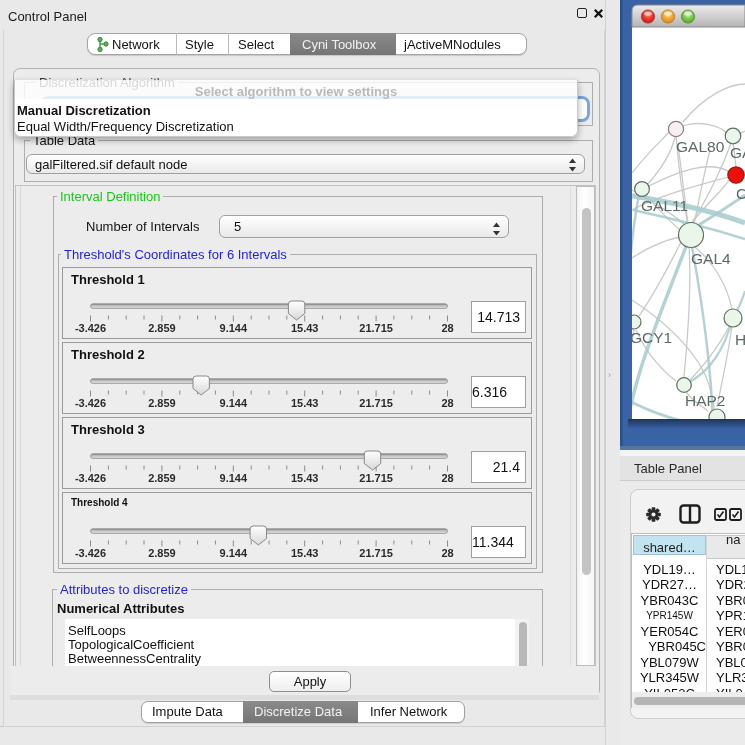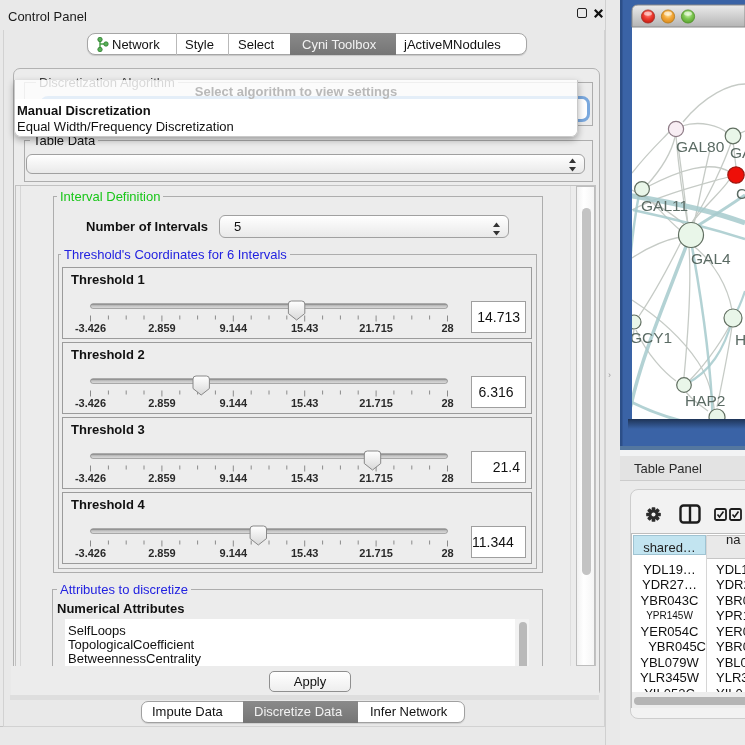--- a/index.html
+++ b/index.html
@@ -38,30 +38,30 @@
 <div class="abs" style="left:404px;top:37px;font-size:13px;color:#111">jActiveMNodules</div>
 
 <div class="abs" style="left:13px;top:68px;width:587px;height:629px;background:#ececec;border:1px solid #b2b2b2;border-radius:7px"></div>
 
 <div class="grp" style="left:24px;top:82px;width:569px;height:44px"></div>
 <div class="grptitle" style="left:36px;top:76px;color:#3a3a3a">Discretization Algorithm</div>
 <div class="abs" style="left:40px;top:96px;width:550px;height:26px;border:3px solid #7aa8dd;border-radius:8px;background:#fff"></div>
 
 <div class="grp" style="left:24px;top:140px;width:569px;height:42px"></div>
 <div class="grptitle" style="left:30px;top:134px;color:#111">Table Data</div>
-<div class="combo" style="left:26px;top:154px;width:559px;height:20px;line-height:19px">
+<div class="combo" style="left:26px;top:154px;width:559px;height:20px;line-height:19px"><span style="padding-left:8px">galFiltered.sif default node</span>
 <div class="arr" style="top:3px"><svg width="9" height="14" viewBox="0 0 9 14">
         <path d="M 4.5,0.5 L 8,5 L 1,5 Z" fill="#333"></path>
         <path d="M 4.5,13.5 L 8,9 L 1,9 Z" fill="#333"></path>
       </svg></div></div>
 
 <div class="grp" style="left:53px;top:196px;width:490px;height:377px"></div>
 <div class="grptitle" style="left:57px;top:190px;color:#18c618">Interval Definition</div>
 
-<div class="abs" style="left:86px;top:219px;font-size:13px;font-weight:bold;color:#111">Number of Intervals</div>
+<div class="abs" style="left:86px;top:219px;font-size:13px;font-weight:normal;color:#111">Number of Intervals</div>
 <div class="combo" style="left:219px;top:215px;width:290px;height:23px;line-height:22px"><span style="padding-left:14px">5</span>
 <div class="arr" style="top:4.5px"><svg width="9" height="14" viewBox="0 0 9 14">
         <path d="M 4.5,0.5 L 8,5 L 1,5 Z" fill="#333"></path>
         <path d="M 4.5,13.5 L 8,9 L 1,9 Z" fill="#333"></path>
       </svg></div></div>
 
 <div class="grp" style="left:58px;top:254px;width:479px;height:315px"></div>
 <div class="grptitle" style="left:61px;top:248px;color:#2222e0;background:#ececec">Threshold's Coordinates for 6 Intervals</div>
 
 <div style="position:absolute;left:62px;top:267px;width:470px;height:72px;background:#ededed;border:1px solid #9b9b9b;box-sizing:border-box">
@@ -147,21 +147,21 @@
       <line x1="384.5" y1="47.5" x2="384.5" y2="53.5" stroke="#8a8a8a" stroke-width="1"></line>
       <text x="27.5" y="63.5" font-size="11" font-weight="bold" fill="#2a2a2a" text-anchor="middle" font-family="Liberation Sans, sans-serif">-3.426</text>
       <text x="98.9" y="63.5" font-size="11" font-weight="bold" fill="#2a2a2a" text-anchor="middle" font-family="Liberation Sans, sans-serif">2.859</text>
       <text x="170.3" y="63.5" font-size="11" font-weight="bold" fill="#2a2a2a" text-anchor="middle" font-family="Liberation Sans, sans-serif">9.144</text>
       <text x="241.7" y="63.5" font-size="11" font-weight="bold" fill="#2a2a2a" text-anchor="middle" font-family="Liberation Sans, sans-serif">15.43</text>
       <text x="313.1" y="63.5" font-size="11" font-weight="bold" fill="#2a2a2a" text-anchor="middle" font-family="Liberation Sans, sans-serif">21.715</text>
       <text x="384.5" y="63.5" font-size="11" font-weight="bold" fill="#2a2a2a" text-anchor="middle" font-family="Liberation Sans, sans-serif">28</text>
       <path d="M 133.0,33 L 143.4,33 Q 146.4,33 146.4,36 L 146.4,45.5 L 138.2,52 L 130.0,45.5 L 130.0,36 Q 130.0,33 133.0,33 Z" fill="url(#thg)" stroke="#888" stroke-width="1"></path>
     </svg>
 <div style="position:absolute;left:8px;top:4px;font-size:13px;font-weight:bold;color:#111">Threshold 2</div>
-<div style="position:absolute;left:408px;top:33px;width:55px;height:32px;background:#fff;border:1px solid #9f9f9f;box-sizing:border-box;font-size:14px;color:#111;text-align:center;line-height:30px;padding-right:5px">6.316</div>
+<div style="position:absolute;left:408px;top:33px;width:55px;height:32px;background:#fff;border:1px solid #9f9f9f;box-sizing:border-box;font-size:14px;color:#111;text-align:left;line-height:30px;padding-right:5px">6.316</div>
 </div>
 <div style="position:absolute;left:62px;top:417px;width:470px;height:72px;background:#ededed;border:1px solid #9b9b9b;box-sizing:border-box">
 <svg width="470" height="72" viewBox="0 0 470 72" style="position:absolute;left:0;top:0">
       <defs>
         <linearGradient id="tg" x1="0" y1="0" x2="0" y2="1">
           <stop offset="0" stop-color="#7f7f7f"></stop>
           <stop offset="0.35" stop-color="#b9b9b9"></stop>
           <stop offset="1" stop-color="#e8e8e8"></stop>
         </linearGradient>
         <linearGradient id="thg" x1="0" y1="0" x2="0" y2="1">
@@ -238,21 +238,21 @@
       <line x1="366.6" y1="47.5" x2="366.6" y2="51.5" stroke="#8a8a8a" stroke-width="1"></line>
       <line x1="384.5" y1="47.5" x2="384.5" y2="53.5" stroke="#8a8a8a" stroke-width="1"></line>
       <text x="27.5" y="63.5" font-size="11" font-weight="bold" fill="#2a2a2a" text-anchor="middle" font-family="Liberation Sans, sans-serif">-3.426</text>
       <text x="98.9" y="63.5" font-size="11" font-weight="bold" fill="#2a2a2a" text-anchor="middle" font-family="Liberation Sans, sans-serif">2.859</text>
       <text x="170.3" y="63.5" font-size="11" font-weight="bold" fill="#2a2a2a" text-anchor="middle" font-family="Liberation Sans, sans-serif">9.144</text>
       <text x="241.7" y="63.5" font-size="11" font-weight="bold" fill="#2a2a2a" text-anchor="middle" font-family="Liberation Sans, sans-serif">15.43</text>
       <text x="313.1" y="63.5" font-size="11" font-weight="bold" fill="#2a2a2a" text-anchor="middle" font-family="Liberation Sans, sans-serif">21.715</text>
       <text x="384.5" y="63.5" font-size="11" font-weight="bold" fill="#2a2a2a" text-anchor="middle" font-family="Liberation Sans, sans-serif">28</text>
       <path d="M 190.1,33 L 200.5,33 Q 203.5,33 203.5,36 L 203.5,45.5 L 195.3,52 L 187.1,45.5 L 187.1,36 Q 187.1,33 190.1,33 Z" fill="url(#thg)" stroke="#888" stroke-width="1"></path>
     </svg>
-<div style="position:absolute;left:8px;top:4px;font-size:13px;font-weight:bold;color:#111">Threshold 4</div>
+<div style="position:absolute;left:8px;top:4px;font-size:10px;font-weight:bold;color:#111">Threshold 4</div>
 <div style="position:absolute;left:408px;top:33px;width:55px;height:32px;background:#fff;border:1px solid #9f9f9f;box-sizing:border-box;font-size:14px;color:#111;text-align:right;line-height:30px;padding-right:13px">11.344</div>
 </div>
 
 <div class="grp" style="left:52px;top:589px;width:491px;height:79px"></div>
 <div class="grptitle" style="left:57px;top:583px;color:#2222e0">Attributes to discretize</div>
 <div class="abs" style="left:57px;top:601px;font-size:13px;font-weight:bold;color:#111">Numerical Attributes</div>
 <div class="abs" style="left:65px;top:619px;width:450px;height:48px;background:#fff;border-bottom:1px solid #9a9a9a"></div>
 <div class="abs" style="left:68px;top:624px;font-size:13px;color:#111;line-height:13.9px">SelfLoops<br>TopologicalCoefficient<br>BetweennessCentrality</div>
 <div class="abs" style="left:515px;top:619px;width:14px;height:48px;background:#f2f2f2;border-bottom:1px solid #9a9a9a"></div>
 <div class="abs" style="left:519px;top:622px;width:7.5px;height:45px;background:#b9b9b9;border-radius:4px 4px 0 0"></div>

